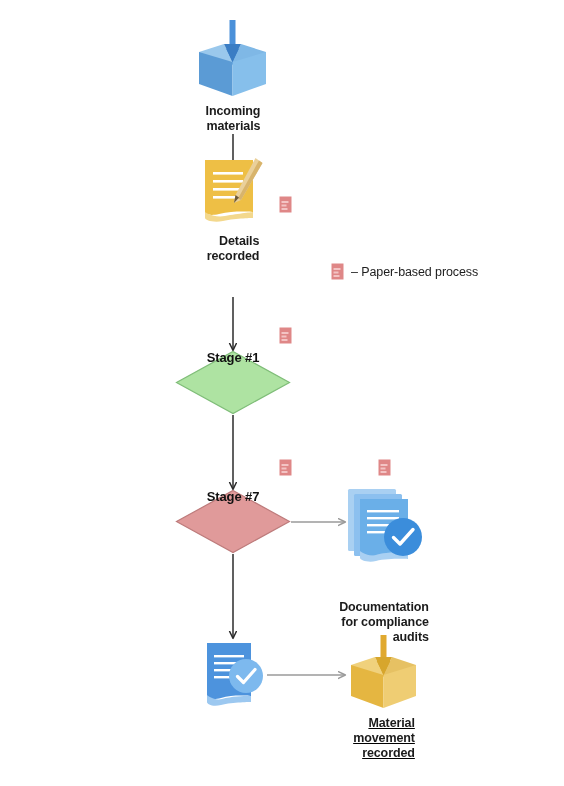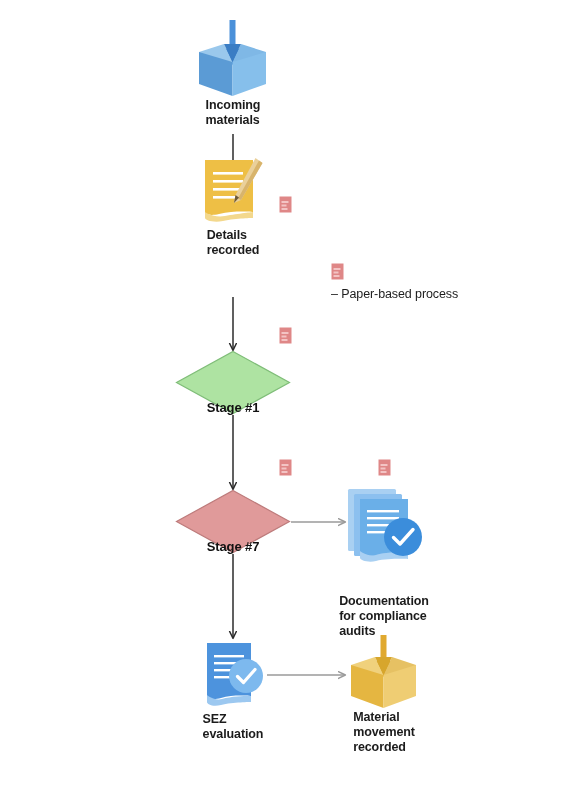--- a/index.html
+++ b/index.html
@@ -20,55 +20,56 @@
     width: 564px;
     height: 786px;
   }
   .node {
     position: absolute;
     display: flex;
     flex-direction: column;
     align-items: center;
   }
   .node-label {
+    margin-top: 6px;
     font-size: 12.5px;
     font-weight: bold;
     color: #1b1b1b;
-    text-align: left;
+    text-align: right;
     line-height: 15px;
     white-space: pre-line;
     letter-spacing: -0.1px;
   }
   .icon-wrap {
     display: block;
     line-height: 0;
   }
   .diamond {
     position: absolute;
     display: flex;
-    align-items: flex-end;
+    align-items: flex-start;
     justify-content: center;
   }
   .diamond-text {
     position: relative;
     z-index: 2;
     font-size: 13px;
     font-weight: bold;
     color: #111111;
     letter-spacing: -0.1px;
   }
   .paper-marker {
     position: absolute;
     line-height: 0;
   }
   .legend {
     position: absolute;
     display: flex;
+    align-items: center;
     gap: 7px;
-    flex-direction: column;
   }
   .legend-text {
     font-size: 12.5px;
     color: #1d1d1d;
     letter-spacing: -0.1px;
     white-space: nowrap;
   }
   svg { display: block; overflow: visible; }
 </style>
 </head>
@@ -192,25 +193,23 @@
 
       <rect x="19" y="15" width="30" height="2.4" fill="#ffffff"></rect>
       <rect x="19" y="22" width="30" height="2.4" fill="#ffffff"></rect>
       <rect x="19" y="29" width="30" height="2.4" fill="#ffffff"></rect>
       <rect x="19" y="36" width="21" height="2.4" fill="#ffffff"></rect>
 
       <circle cx="51" cy="36" r="17" fill="#7db9ee"></circle>
       <path d="M42.5,36.5 L48.5,42.5 L60,29.5" fill="none" stroke="#ffffff" stroke-width="3.2" stroke-linecap="round" stroke-linejoin="round"></path>
     </svg>
   </span>
-  <div class="node-label">SEZ
-evaluation</div>
-</div>
-
-<div class="node" style="left:334px; top:634px; width:100px;">
+</div>
+
+<div class="node" style="left:334px; top:634px; width:100px;text-decoration:underline;">
   <span class="icon-wrap">
     <svg width="84" height="76" viewBox="0 0 84 76">
       <rect x="38.5" y="1" width="6" height="30" fill="#e0a92f"></rect>
       <path d="M32,27 L41.5,43 L51,27 Z" fill="#d79f27"></path>
 
       <path d="M9,31 L33,23 L41.5,41 L9,47 Z" fill="#f0d17c"></path>
 
       <path d="M74,31 L50,23 L41.5,41 L74,47 Z" fill="#e6c163"></path>
 
       <path d="M9,31 L41.5,41 L41.5,74 L9,62 Z" fill="#e5b641"></path>

